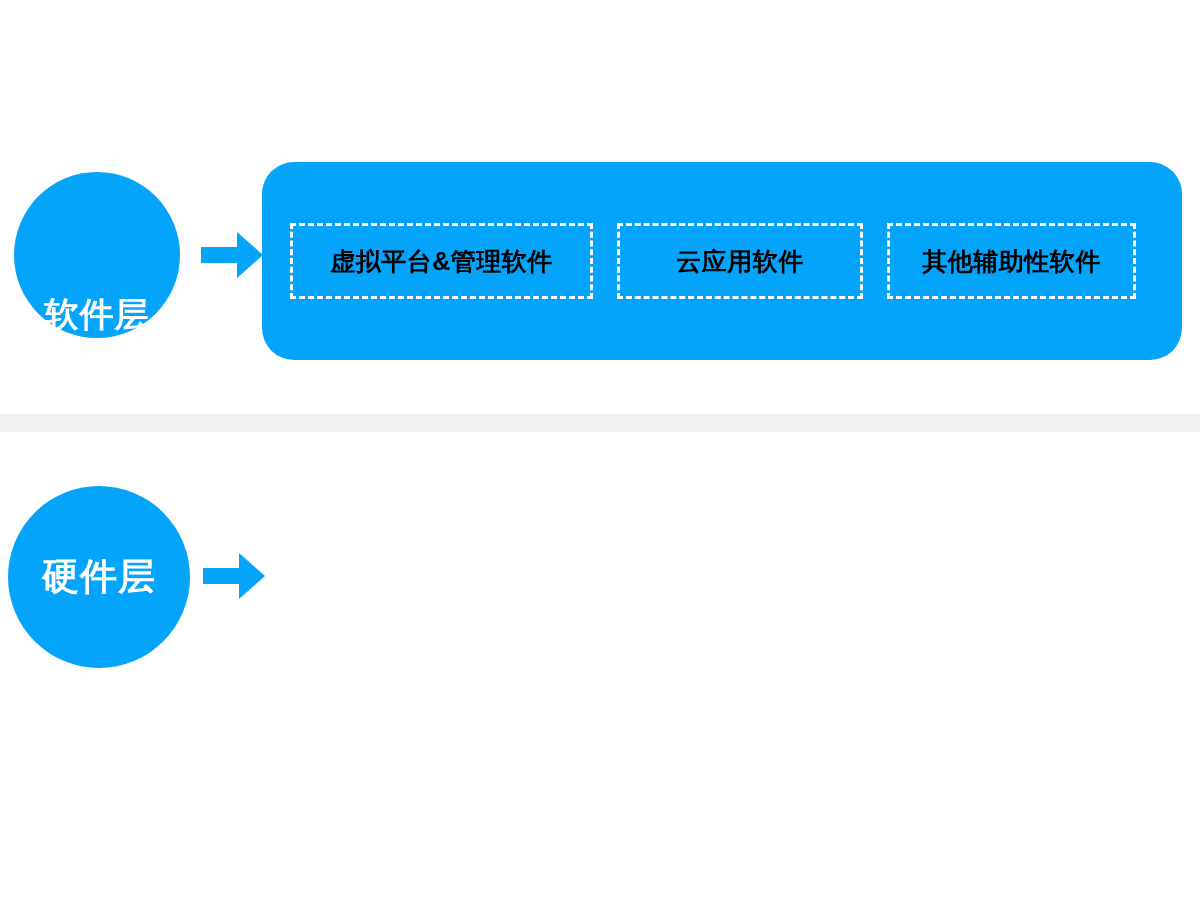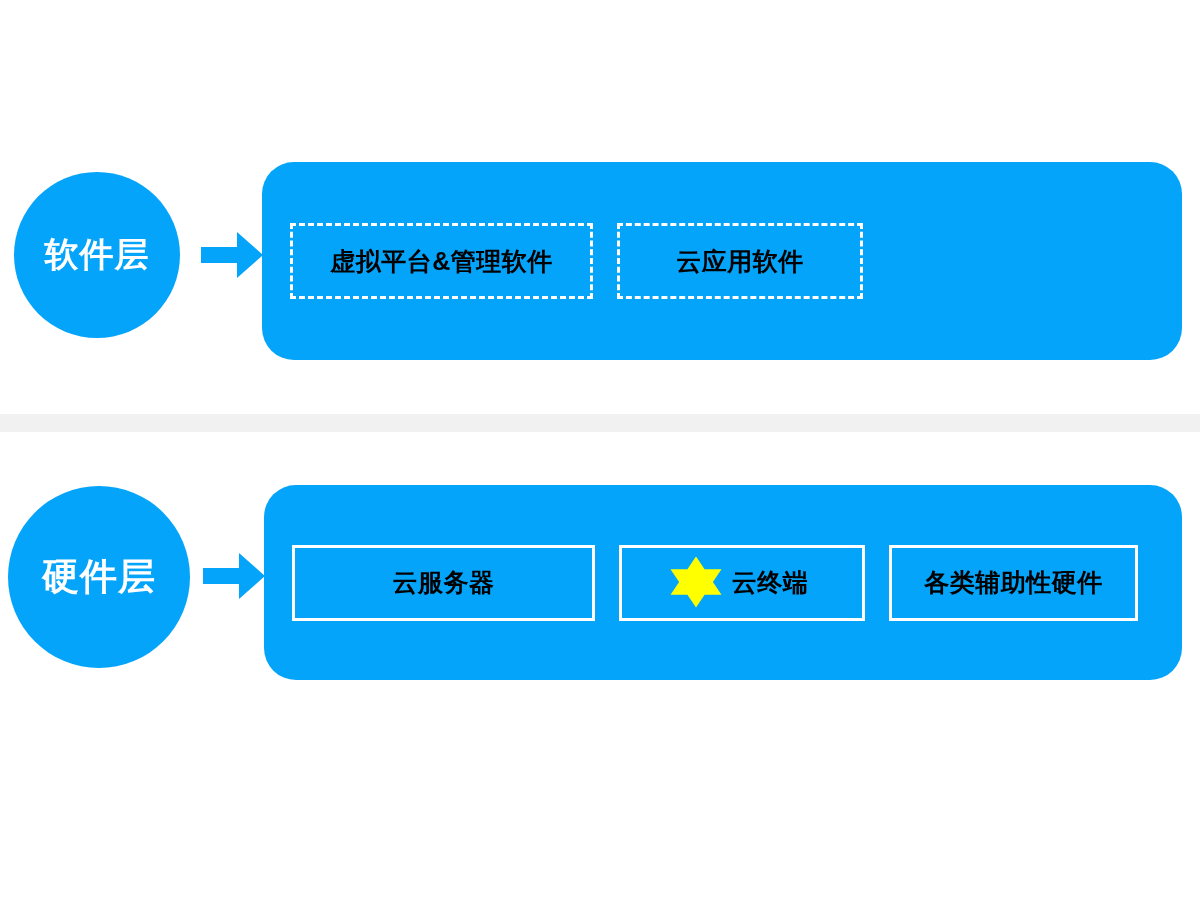--- a/index.html
+++ b/index.html
@@ -40,20 +40,21 @@
     font-weight: bold;
     letter-spacing: 1px;
     box-sizing: border-box;
   }
   #circle-software {
     left: 14px;
     top: 10px;
     width: 166px;
     height: 166px;
     font-size: 34px;
+    align-items: flex-end;
   }
   #circle-hardware {
     left: 8px;
     top: 1px;
     width: 182px;
     height: 182px;
     font-size: 37px;
     align-items: center;
   }
   .layer-circle .circle-label {
@@ -168,56 +169,37 @@
       <div class="panel-inner">
 
         <div class="item-box dashed col-wide">
           <span class="item-label">虚拟平台&amp;管理软件</span>
         </div>
 
         <div class="item-box dashed col-mid">
           <span class="item-label">云应用软件</span>
         </div>
 
+        <div class="item-box dashed col-right">
+          <span class="item-label">其他辅助性软件</span>
+        </div>
 
       </div>
     </div>
   </div>
 
   <div id="divider-band"></div>
 
   <div class="layer-row" id="row-hardware">
 
     <div class="layer-circle" id="circle-hardware">
       <span class="circle-label">硬件层</span>
     </div>
 
     <div class="arrow" id="arrow-hardware">
       <svg viewBox="0 0 62 46" xmlns="http://www.w3.org/2000/svg" aria-hidden="true">
         <path d="M0 15 L36 15 L36 0 L62 23 L36 46 L36 31 L0 31 Z" fill="#04A4FB"></path>
       </svg>
     </div>
 
-    <div class="panel" id="panel-hardware">
-      <div class="panel-inner">
-
-        <div class="item-box solid col-wide">
-          <span class="item-label">云服务器</span>
-        </div>
-
-        <div class="item-box solid col-mid">
-          <span class="star-icon">
-            <svg viewBox="0 0 100 100" xmlns="http://www.w3.org/2000/svg" aria-hidden="true">
-              <path d="M50 2 L66.5 30.5 L99 30.5 L82.5 59 L99 87.5 L66.5 87.5 L50 116 L33.5 87.5 L1 87.5 L17.5 59 L1 30.5 L33.5 30.5 Z" transform="translate(0,-8) scale(1,0.86) translate(0,6)" fill="#FFFF00"></path>
-            </svg>
-          </span>
-          <span class="item-label">云终端</span>
-        </div>
-
-        <div class="item-box solid col-right">
-          <span class="item-label">各类辅助性硬件</span>
-        </div>
-
-      </div>
-    </div>
   </div>
 
 </div>
 
 </body></html>

